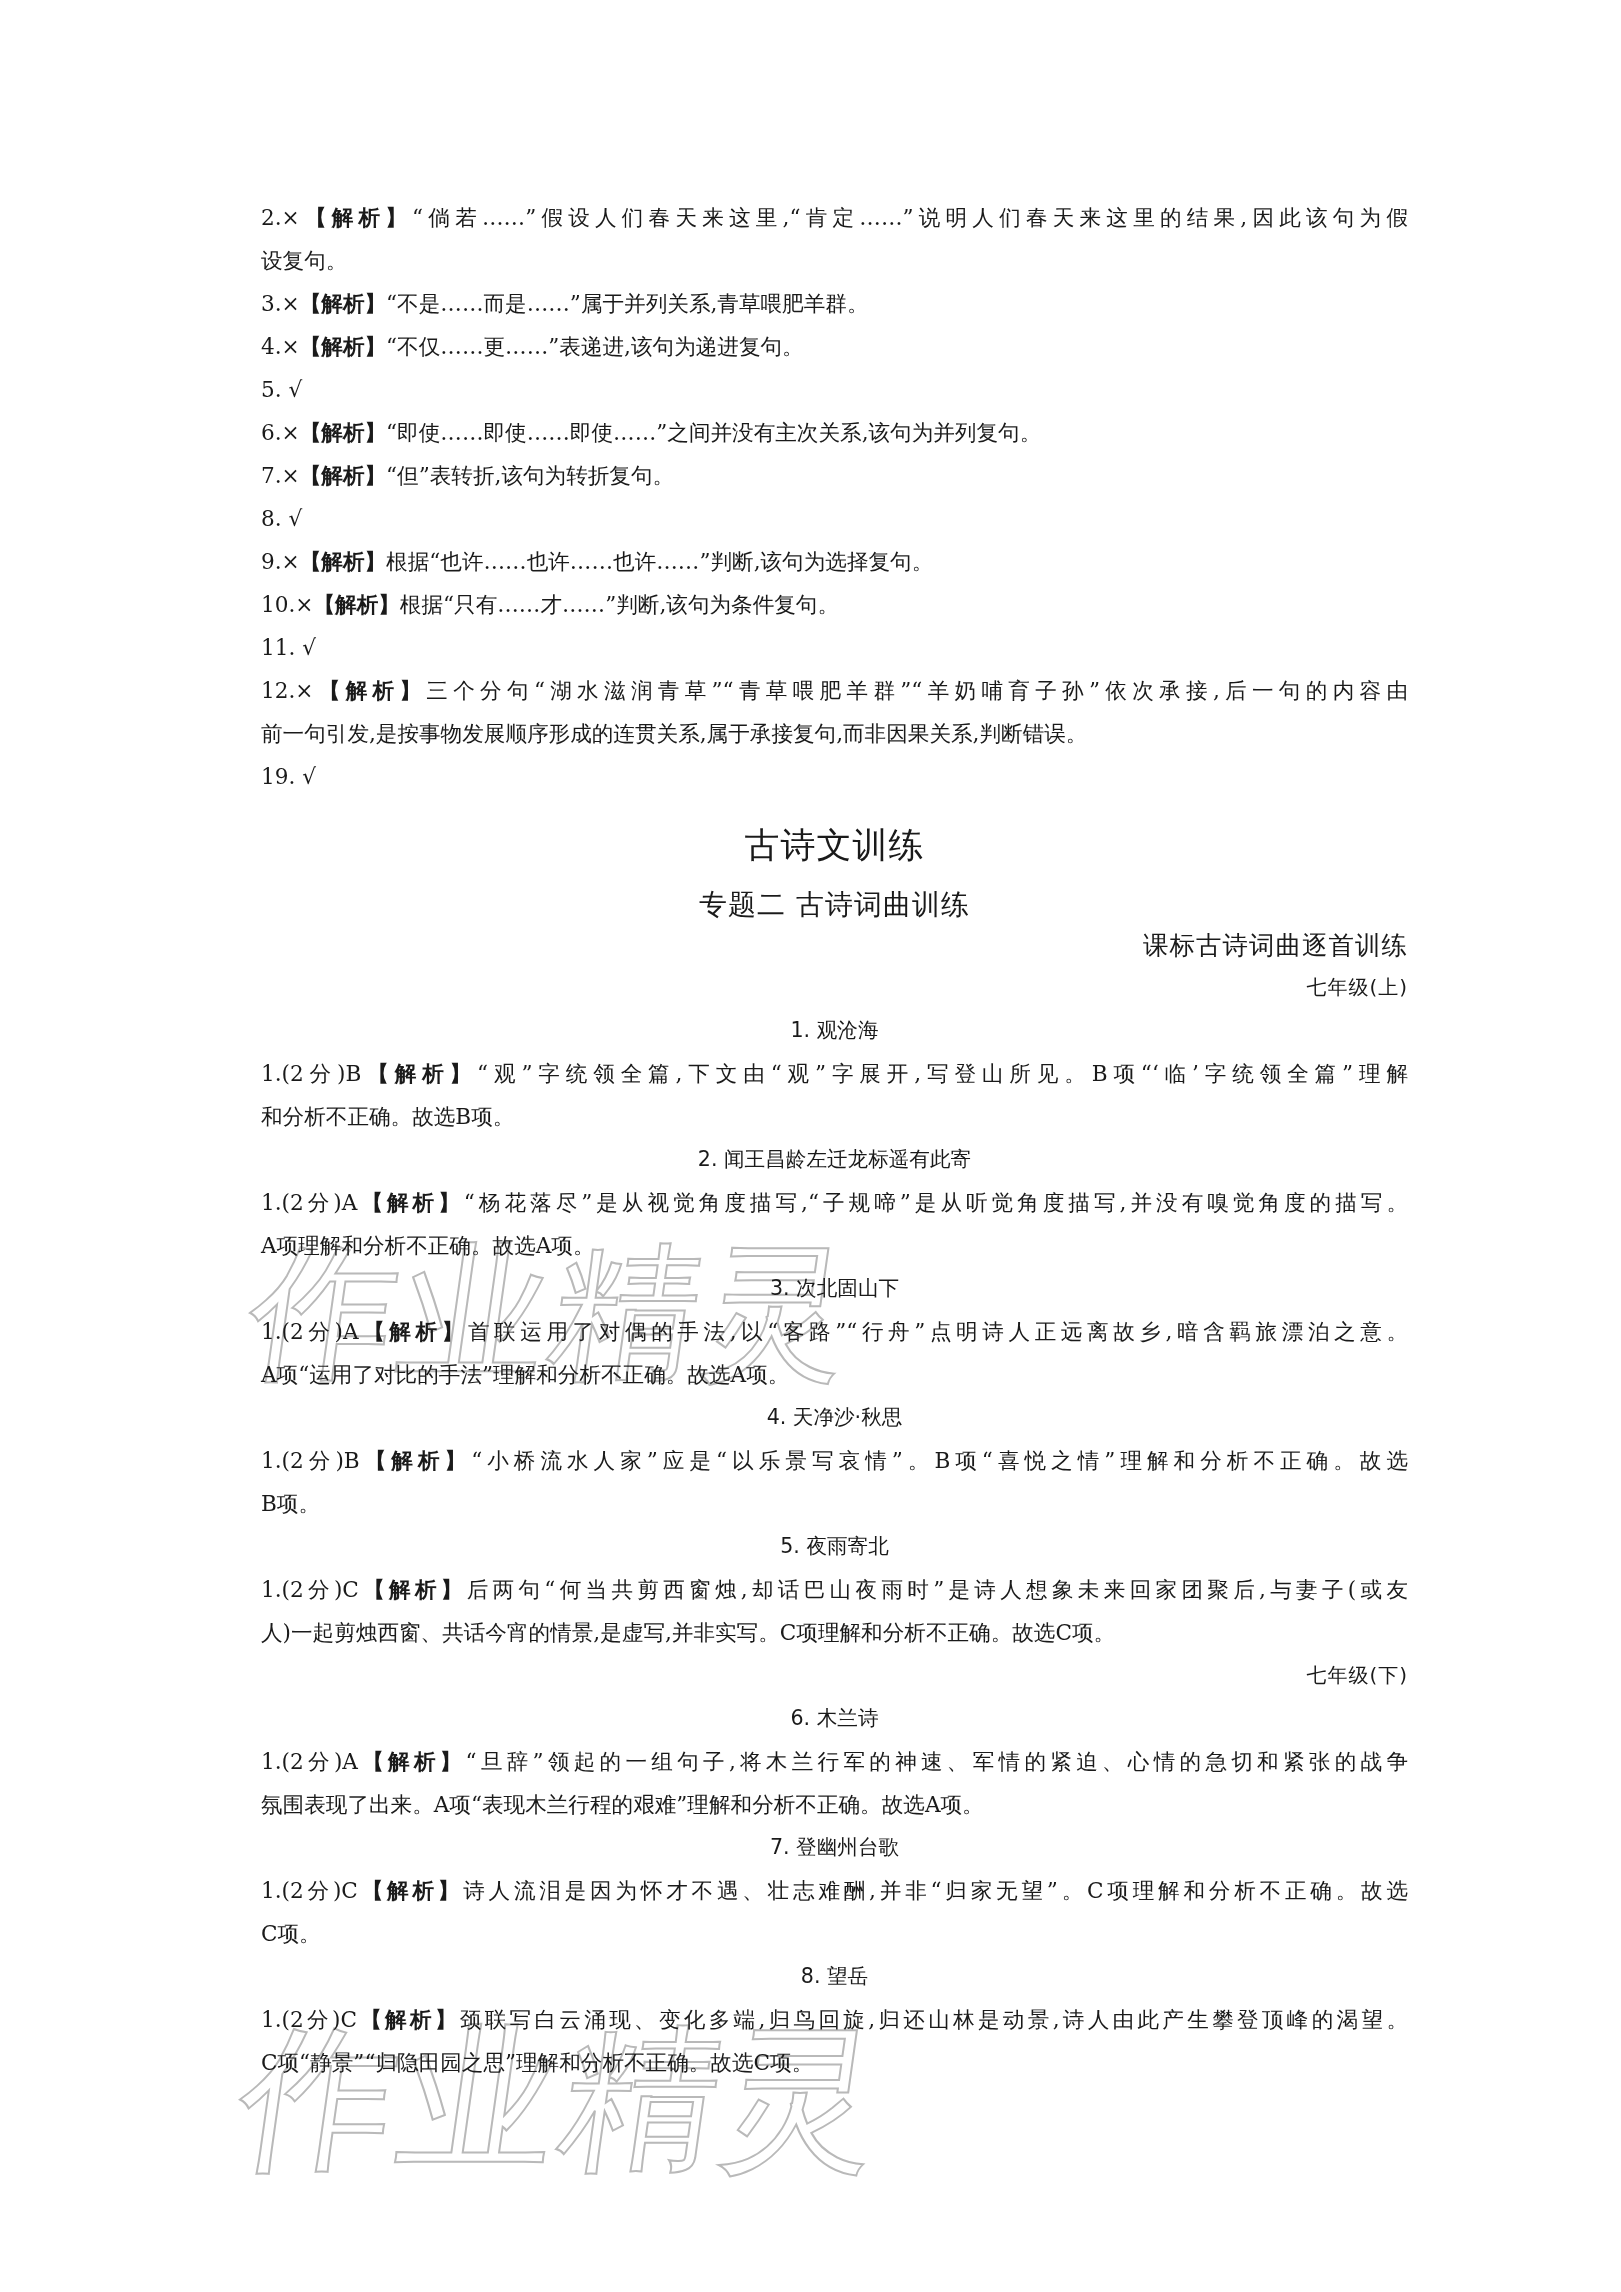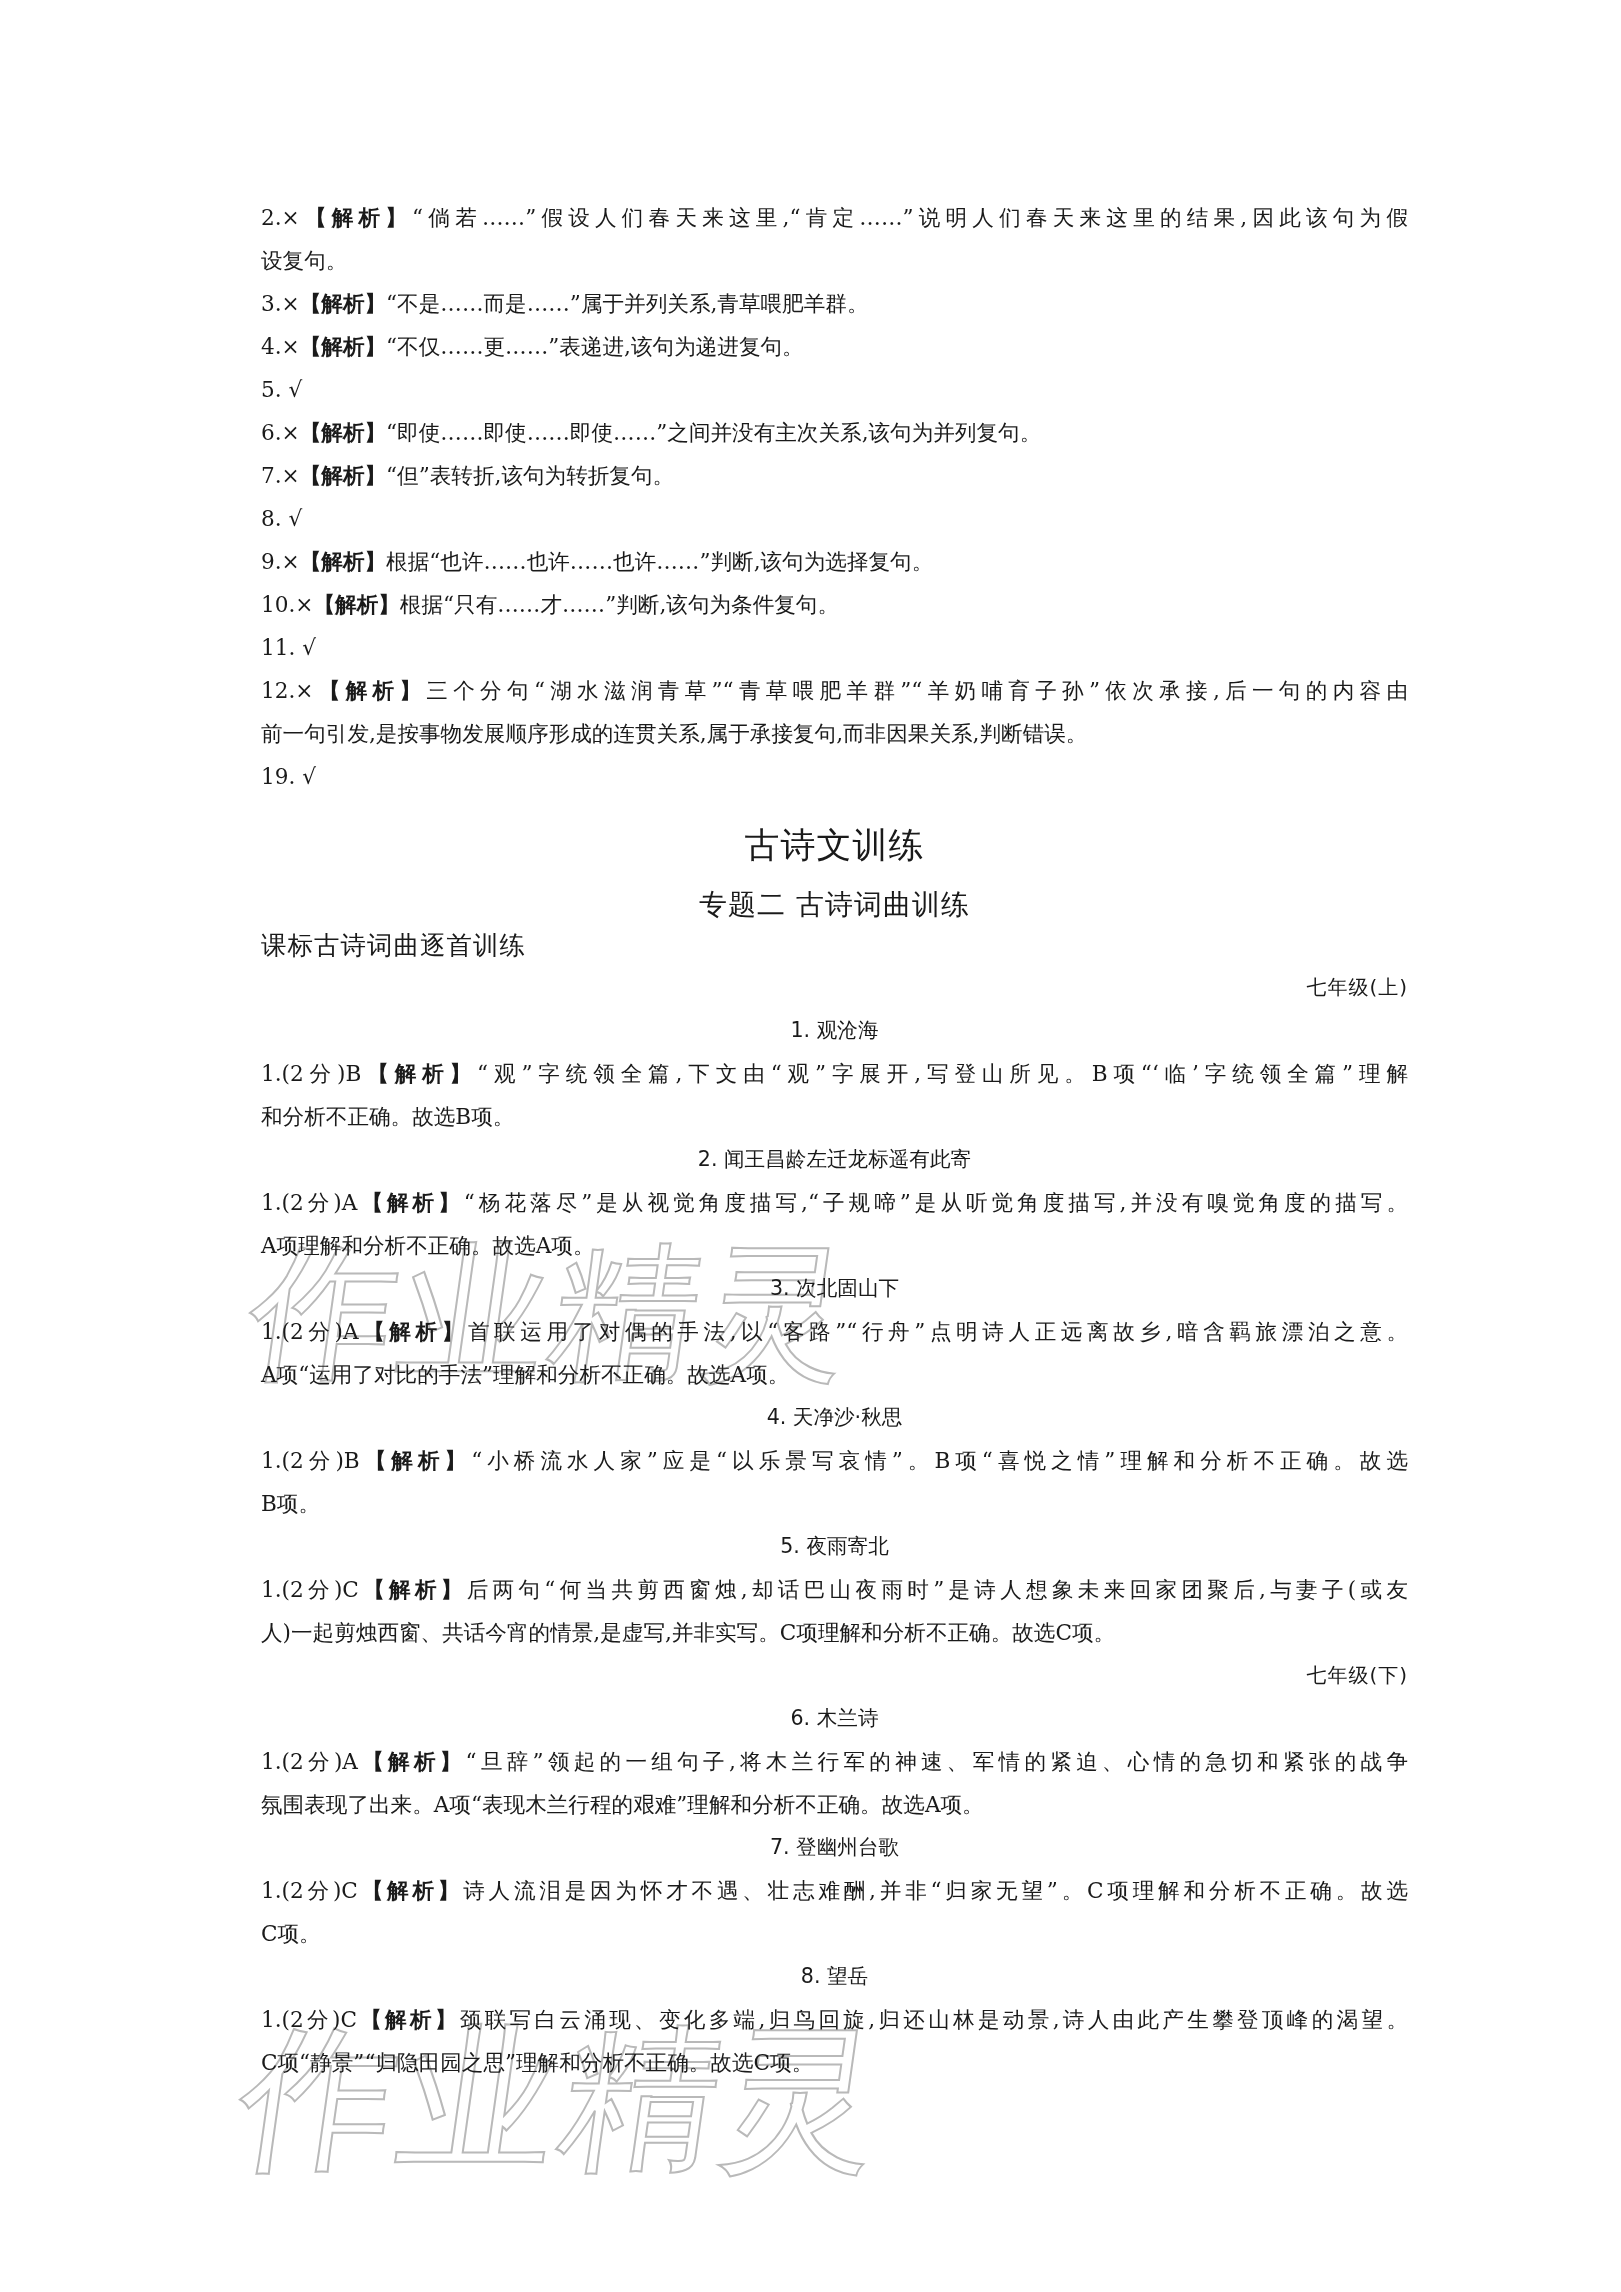--- a/index.html
+++ b/index.html
@@ -6,21 +6,21 @@
     body { width: 1621px; height: 2293px; position: relative; overflow: hidden; }
     .page {
       position: absolute; left: 261px; top: 196px; width: 1147px;
       font-family: "DejaVu Serif", "Liberation Serif", serif;
       color: #1a1a1a; font-size: 21.6px;
     }
     .line { line-height: 43px; min-height: 43px; text-align: justify; text-justify: inter-character; white-space: normal; }
     .tag { font-family: "DejaVu Sans", "Liberation Sans", sans-serif; font-weight: bold; }
     .h-main { font-family: "DejaVu Sans", "Liberation Sans", sans-serif; text-align: center; font-size: 35px; line-height: 59px; margin-top: 17.6px; letter-spacing: 1px; }
     .h-sub { font-family: "DejaVu Sans", "Liberation Sans", sans-serif; text-align: center; font-size: 28px; line-height: 41px; margin-top: 9.8px; letter-spacing: 1px; }
-    .h-sub2 { font-family: "DejaVu Sans", "Liberation Sans", sans-serif; text-align: left; font-size: 25.5px; line-height: 41px; letter-spacing: 1px; }
+    .h-sub2 { font-family: "DejaVu Sans", "Liberation Sans", sans-serif; text-align: right; font-size: 25.5px; line-height: 41px; letter-spacing: 1px; }
     .h-grade { font-family: "DejaVu Sans", "Liberation Sans", sans-serif; text-align: right; font-size: 20px; line-height: 43px; letter-spacing: 1px; }
     .h-poem { font-family: "DejaVu Sans", "Liberation Sans", sans-serif; text-align: center; font-size: 20.6px; line-height: 43px; }
     .watermark {
       position: absolute; font-family: "DejaVu Sans", "Liberation Sans", sans-serif;
       font-size: 147px; color: transparent; -webkit-text-stroke: 2px #b9b9b9;
       letter-spacing: 3.9px; pointer-events: none; transform: skewX(-8deg); z-index: 0;
     }
     .wm1 { left: 250px; top: 1215px; }
     .wm2 { left: 240px; top: 1995px; font-size: 157px; }
     .content { position: relative; z-index: 1; }

